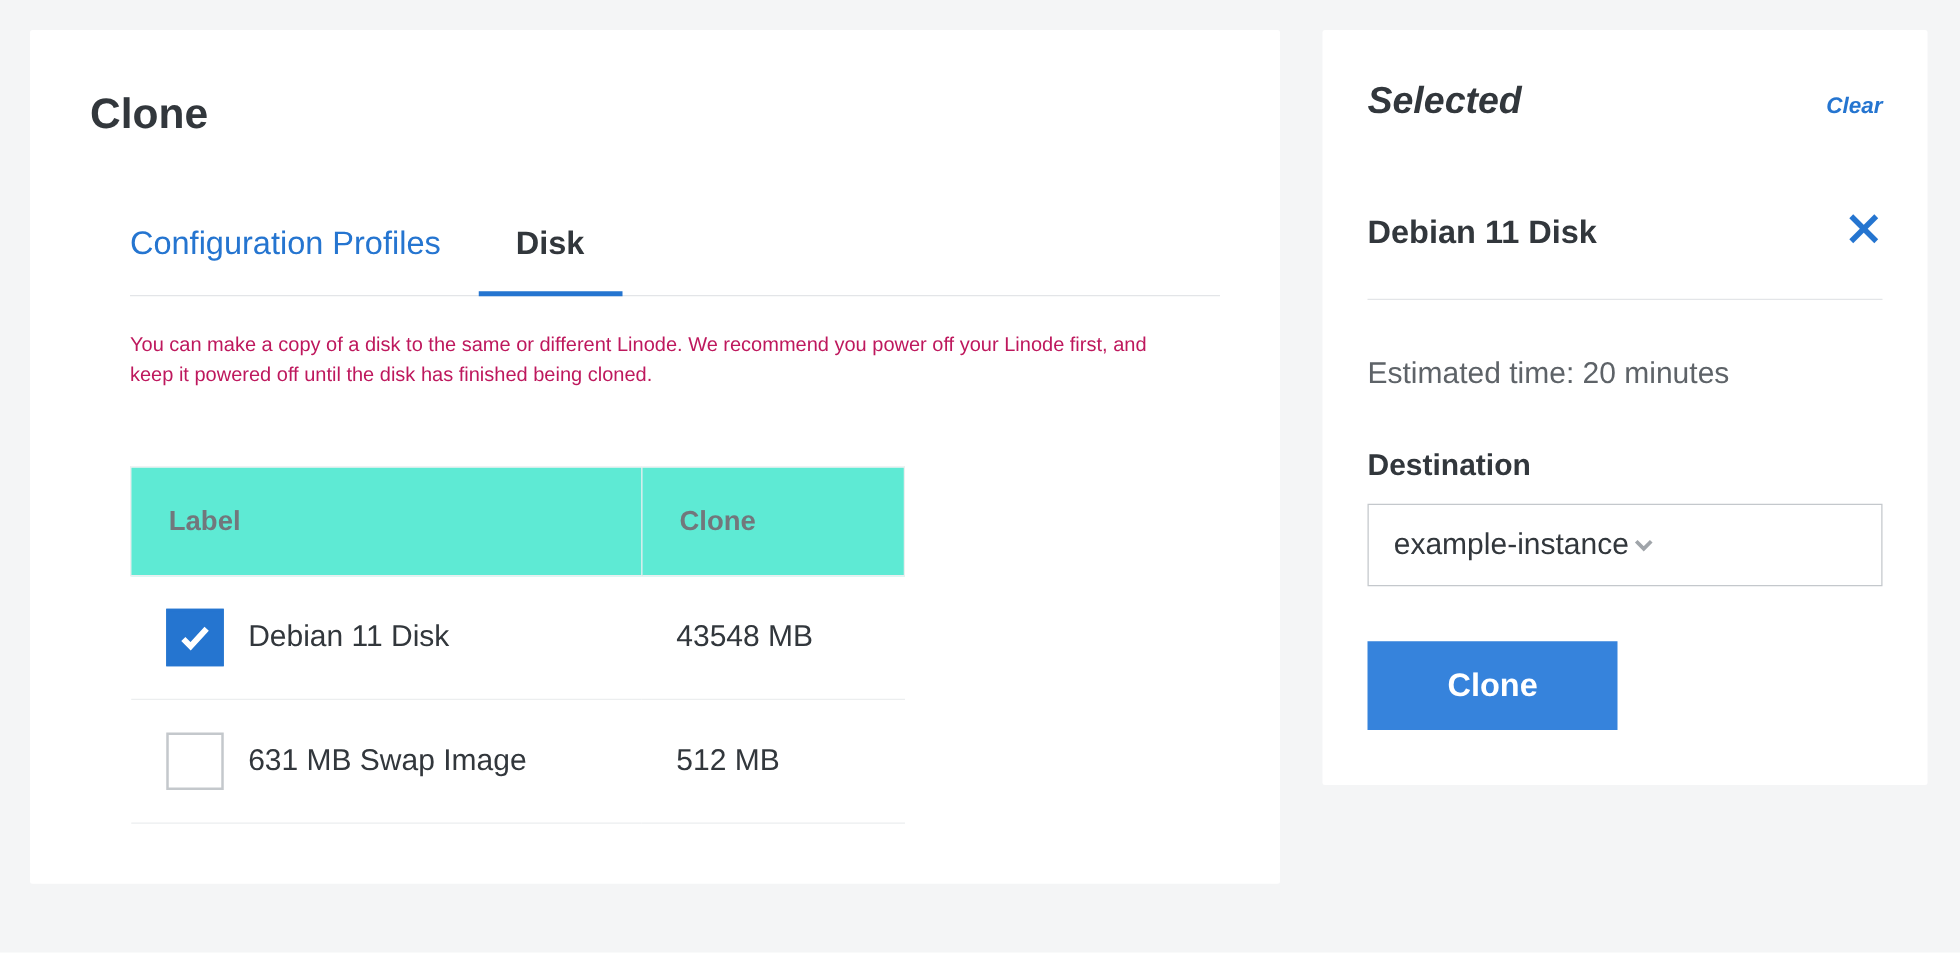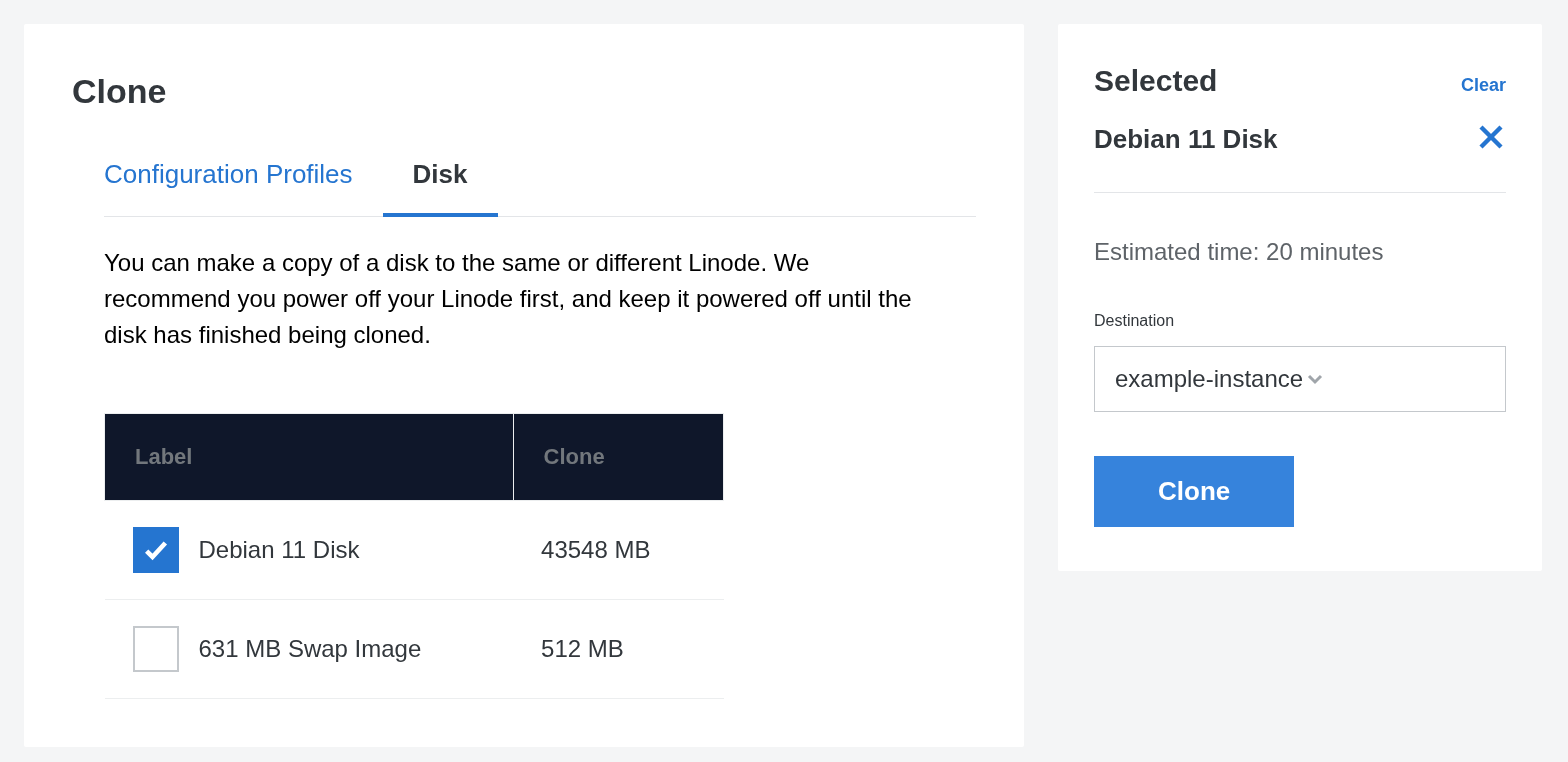--- a/index.html
+++ b/index.html
@@ -40,52 +40,53 @@
     margin-left: 32px;
     margin-right: 0;
   }
 
   .tab {
     font-size: 26px;
     padding-bottom: 26px;
     cursor: pointer;
     color: #2575d0;
     position: relative;
+    margin-top: 20px;
   }
 
   .tab.active {
     color: #32373c;
     font-weight: 600;
   }
 
   .tab.active::after {
     content: "";
     position: absolute;
     left: -30px;
     right: -30px;
     bottom: -1px;
     height: 4px;
     background: #2575d0;
   }
 
   .description {
     margin: 28px 40px 0 32px;
-    font-size: 24px;
+    font-size: 16px;
     line-height: 1.5;
-    color: #000000;
+    color: #be185d;
   }
 
   .disk-table {
     margin: 60px 32px 0 32px;
     width: 620px;
     border-collapse: collapse;
   }
 
   .disk-table thead th {
-    background: #0f172a;
+    background: #5eead4;
     text-align: left;
     font-weight: 600;
     font-size: 22px;
     color: #72777c;
     padding: 30px 30px;
     border: 1px solid #eceeef;
   }
 
   .disk-table thead th:first-child {
     width: 66%;
@@ -139,21 +140,22 @@
 
   .side-panel {
     width: 484px;
     padding: 40px 36px 44px 36px;
   }
 
   .side-header {
     display: flex;
     justify-content: space-between;
     align-items: baseline;
-    margin-bottom: 24px;
+    margin-bottom: 70px;
+    font-style: italic;
   }
 
   .side-title {
     font-size: 30px;
     font-weight: 700;
     color: #32373c;
   }
 
   .clear-link {
     font-size: 18px;
@@ -189,22 +191,22 @@
     fill: none;
   }
 
   .info-line {
     font-size: 24px;
     color: #5e6368;
     line-height: 1.55;
   }
 
   .dest-label {
-    font-size: 16px;
-    font-weight: 400;
+    font-size: 24px;
+    font-weight: 700;
     color: #32373c;
     margin-top: 42px;
     margin-bottom: 16px;
   }
 
   .select {
     border: 1px solid #c4c8cc;
     padding: 18px 20px;
     display: flex;
     justify-content: flex-start;

